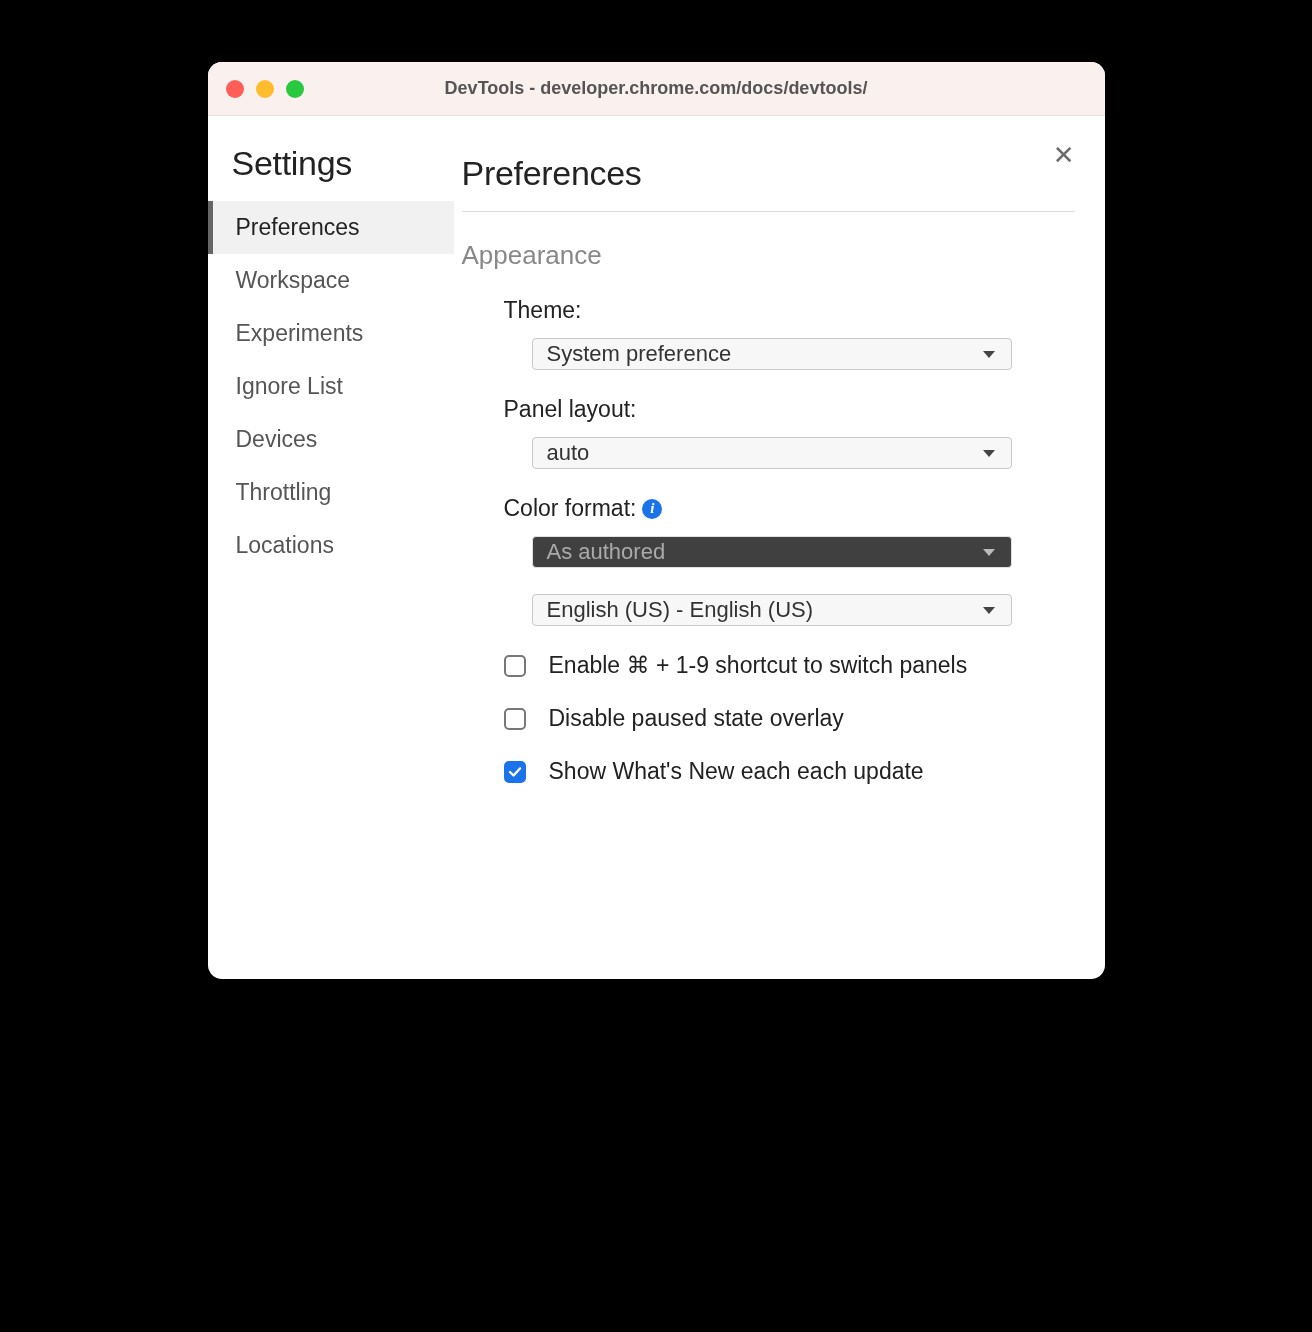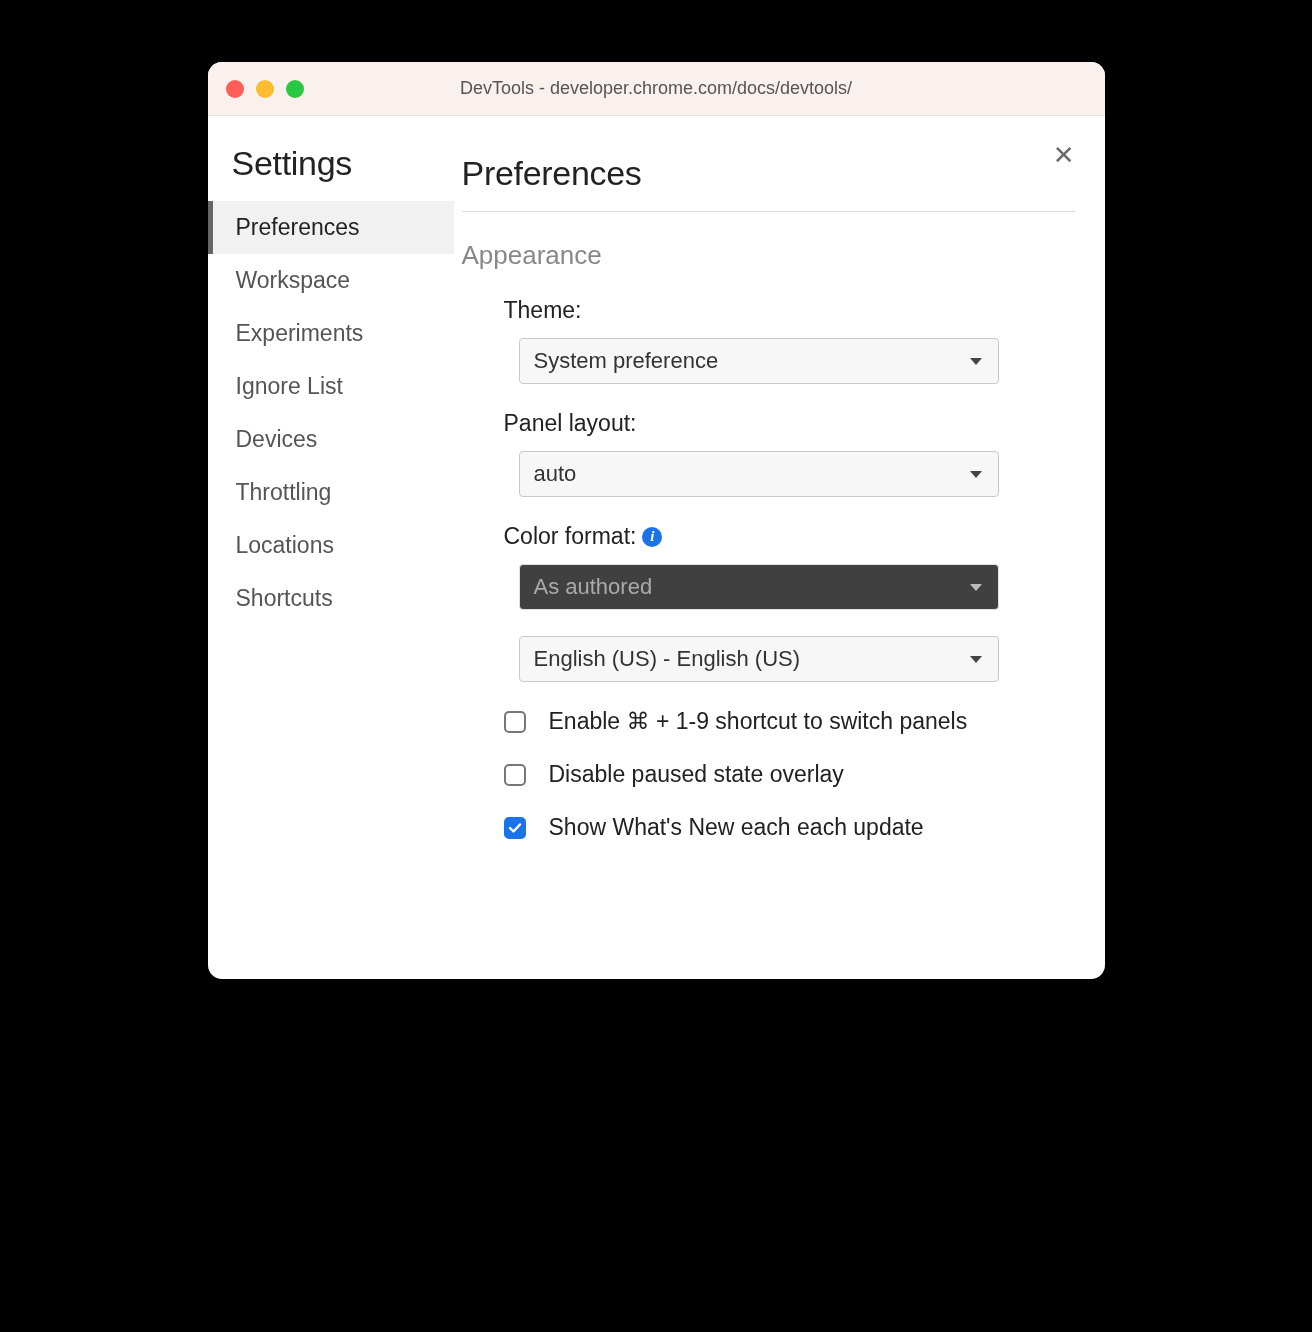--- a/index.html
+++ b/index.html
@@ -41,21 +41,21 @@
   .traf-dot {
     width: 18px; height: 18px; border-radius: 50%;
   }
   .dot-red { background: #ff5f57; }
   .dot-yellow { background: #febc2e; }
   .dot-green { background: #28c840; }
   .titlebar-title {
     flex: 1;
     text-align: center;
     font-size: 18px;
-    font-weight: 400;
+    font-weight: 700;
     color: #555;
   }
   .content {
     flex: 1;
     display: flex;
     position: relative;
   }
   .close-x {
     position: absolute;
     top: 24px;
@@ -125,28 +125,28 @@
     display: inline-flex;
     align-items: center;
     justify-content: center;
     font-size: 15px;
     font-weight: 700;
     font-style: italic;
     font-family: Georgia, serif;
   }
   .select {
     width: 480px;
-    height: 46px;
+    height: 32px;
     background: #f7f7f7;
     border: 1px solid #c9c9c9;
     border-radius: 4px;
     display: flex;
     align-items: center;
     padding: 0 14px;
-    margin-left: 15px;
+    margin-left: 28px;
     font-size: 22px;
     color: #333;
     cursor: pointer;
     position: relative;
   }
   .select.disabled {
     background: #404040;
     border: 1px solid #e1e1e1;
     color: #aaa;
     cursor: default;
@@ -205,21 +205,20 @@
 
     <div class="sidebar">
       <div class="sidebar-title">Settings</div>
       <div class="sidebar-item active"><span>Preferences</span></div>
       <div class="sidebar-item"><span>Workspace</span></div>
       <div class="sidebar-item"><span>Experiments</span></div>
       <div class="sidebar-item"><span>Ignore List</span></div>
       <div class="sidebar-item"><span>Devices</span></div>
       <div class="sidebar-item"><span>Throttling</span></div>
       <div class="sidebar-item"><span>Locations</span></div>
-      <div class="sidebar-item"><span>Shortcuts</span></div>
     </div>
 
     <div class="main">
       <div class="main-title">Preferences</div>
       <div class="section-head">Appearance</div>
 
       <div class="field-block">
         <div class="field-label">Theme:</div>
         <div class="select">
           <span>System preference</span>

